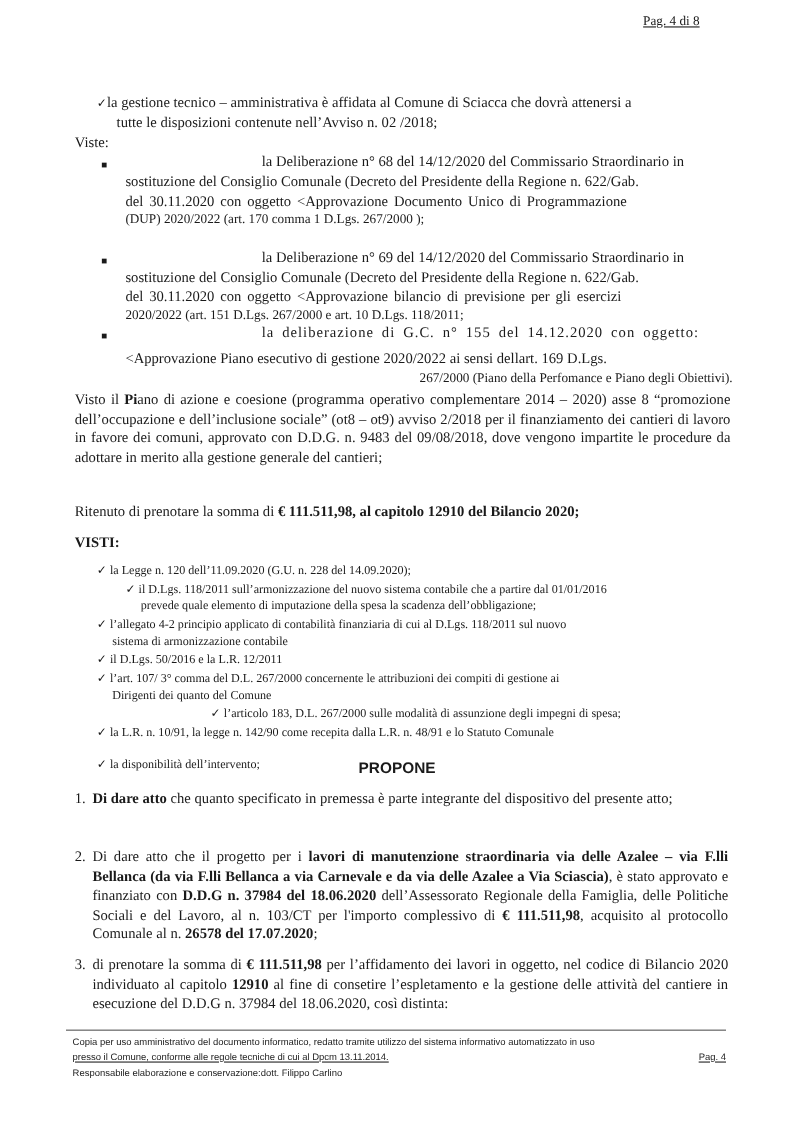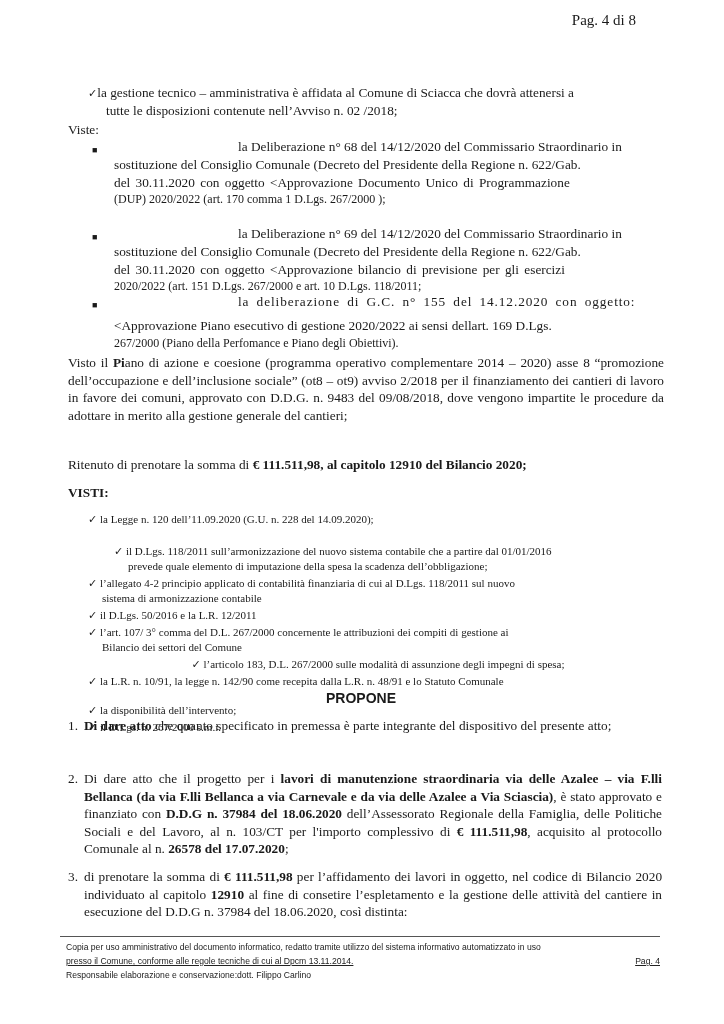--- a/index.html
+++ b/index.html
@@ -1,19 +1,19 @@
 <!DOCTYPE html>
 <html><head>
 <meta charset="utf-8">
 <style>
   html, body { margin: 0; padding: 0; background: #ffffff; }
   body { width: 724px; height: 1024px; position: relative; overflow: hidden;
          font-family: "Liberation Serif", "DejaVu Serif", serif; color: #1a1a1a; }
   .abs { position: absolute; }
-  .hdr { right: 88px; top: 12px; font-size: 15px; }
+  .hdr { right: 88px; top: 12px; font-size: 12px; text-decoration: underline; }
   .p { font-size: 13.3px; line-height: 17.5px; }
   .just { text-align: justify; }
   b { font-weight: bold; }
   .sq { font-size: 9px; }
   .chk { font-size: 11px; }
   .small { font-size: 11px; line-height: 15px; }
   .propone { font-family: "Liberation Sans", "DejaVu Sans", sans-serif; font-weight: bold; font-size: 14px; }
   .rule { left: 60px; width: 600px; border-top: 1px solid #555; }
   .foot { font-family: "Liberation Sans", "DejaVu Sans", sans-serif; font-size: 8.6px; line-height: 14px; color: #222; }
 </style>
@@ -42,43 +42,42 @@
 <div class="abs p" style="left:114px; top:243px; width:552px;">
   <div>sostituzione del Consiglio Comunale (Decreto del Presidente della Regione n. 622/Gab.</div>
   <div style="word-spacing:2px;">del  30.11.2020  con oggetto &lt;Approvazione bilancio di previsione per gli esercizi</div>
   <div style="font-size:12px;">2020/2022 (art. 151 D.Lgs. 267/2000 e art. 10 D.Lgs. 118/2011;</div>
 </div>
 
 <div class="abs p sq" style="left:92px; top:297px;">■</div>
 <div class="abs p" style="left:238px; top:293px; letter-spacing:0.9px; word-spacing:3px;">la  deliberazione di G.C. n°  155 del 14.12.2020  con oggetto:</div>
 <div class="abs p" style="left:114px; top:317px; width:552px;">
   <div>&lt;Approvazione Piano  esecutivo di gestione 2020/2022  ai sensi dellart. 169 D.Lgs.</div>
-  <div style="font-size:12px;">267/2000 (Piano della Perfomance e Piano degli Obiettivi).</div>
+  <div style="font-size:12px;text-align:right;">267/2000 (Piano della Perfomance e Piano degli Obiettivi).</div>
 </div>
 
 <div class="abs p just" style="left:68px; top:354px; width:596px;">
   <span>Visto il </span><b>Pi</b><span>ano di azione e coesione (programma operativo complementare 2014 – 2020) asse 8 “promozione dell’occupazione e dell’inclusione sociale” (ot8 – ot9) avviso 2/2018 per il finanziamento dei cantieri di lavoro in favore dei comuni, approvato con  D.D.G. n. 9483 del 09/08/2018, dove vengono impartite le procedure da adottare in merito alla gestione generale del cantieri;</span>
 </div>
 
 <div class="abs p" style="left:68px; top:456px;">
   <span>Ritenuto di prenotare la somma di </span><b>€ 111.511,98, al capitolo 12910  del Bilancio 2020;</b>
 </div>
 
 <div class="abs p" style="left:68px; top:484px;"><b>VISTI:</b></div>
 
 <div class="abs small" style="left:88px; top:512px; width:580px;">
-  <div style="height:15px; margin-bottom:17px;"><span class="chk">✓ </span><span>la Legge n. 120 dell’11.09.2020 (G.U. n. 228 del 14.09.2020);</span></div>
+  <div style="height:15px; margin-bottom:2px;"><span class="chk">✓ </span><span>la Legge n. 120 dell’11.09.2020 (G.U. n. 228 del 14.09.2020);</span></div>
   <div style="margin-bottom:2px;margin-left:26px;"><span class="chk">✓ </span><span>il D.Lgs. 118/2011  sull’armonizzazione  del nuovo sistema contabile che a partire dal 01/01/2016</span><div style="padding-left:14px;">prevede quale elemento di imputazione della spesa la scadenza dell’obbligazione;</div></div>
   <div style="margin-bottom:2px;"><span class="chk">✓ </span><span>l’allegato 4-2 principio applicato di contabilità finanziaria di cui al D.Lgs. 118/2011 sul nuovo</span><div style="padding-left:14px;">sistema di armonizzazione contabile</div></div>
   <div style="margin-bottom:2px;"><span class="chk">✓ </span><span>il D.Lgs. 50/2016 e la L.R. 12/2011</span></div>
-  <div style="margin-bottom:2px;"><span class="chk">✓ </span><span>l’art.  107/ 3°  comma del D.L. 267/2000 concernente le attribuzioni  dei compiti di gestione ai</span><div style="padding-left:14px;">Bilancio  dei settori  del Comune</div></div>
+  <div style="margin-bottom:2px;"><span class="chk">✓ </span><span>l’art.  107/ 3°  comma del D.L. 267/2000 concernente le attribuzioni  dei compiti di gestione ai</span><div style="padding-left:14px;">Dirigenti  dei quanto  del Comune</div></div>
   <div style="margin-bottom:2px;text-align:center;"><span class="chk">✓ </span><span>l’articolo 183, D.L. 267/2000 sulle modalità di assunzione degli impegni di spesa;</span></div>
   <div style="margin-bottom:14px;"><span class="chk">✓ </span><span>la L.R. n. 10/91, la legge n. 142/90 come recepita dalla L.R. n. 48/91 e lo Statuto Comunale</span></div>
   <div style="margin-bottom:2px;"><span class="chk">✓ </span><span>la disponibilità dell’intervento;</span></div>
-  <div><span class="chk">✓ </span><span>il D.Lgs. n. 267/2000 s.m.i.</span></div>
 </div>
 
 <div class="abs propone" style="left:326px; top:690px;">PROPONE</div>
 
 <div class="abs p" style="left:68px; top:717px;">1.</div>
 <div class="abs p" style="left:84px; top:717px; width:578px;">
   <b>Di dare atto</b><span> che quanto specificato in premessa è parte integrante del dispositivo del presente atto;</span>
 </div>
 
 <div class="abs p" style="left:68px; top:770px;">2.</div>

